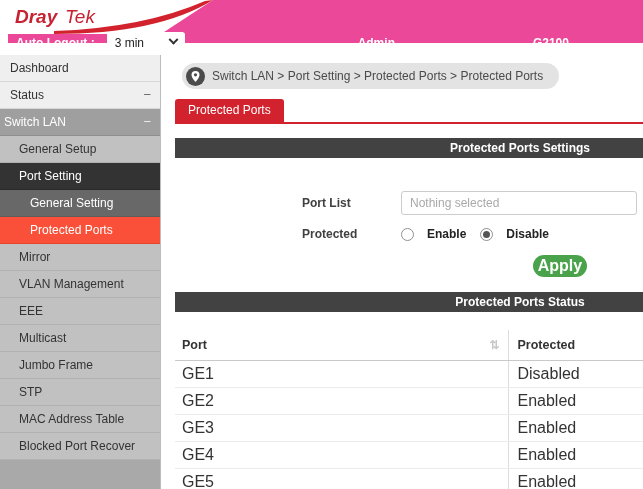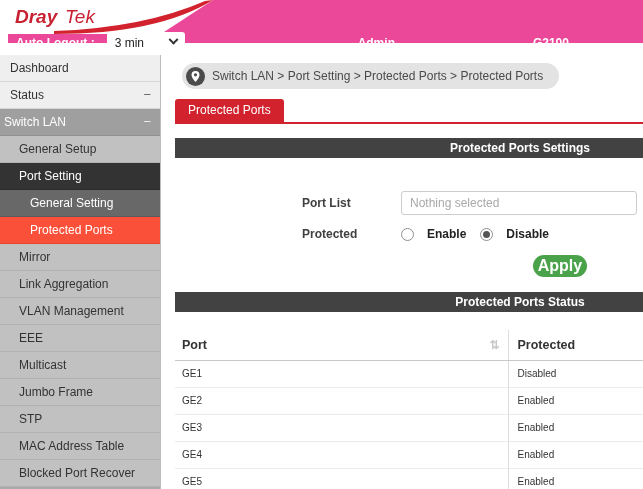--- a/index.html
+++ b/index.html
@@ -54,21 +54,21 @@
   .radio-opt { display:inline-flex; align-items:center; gap:13px; font-weight:600; color:#222; cursor:pointer; }
   .radio-opt + .radio-opt { margin-left:14px; }
   .radio { width:13px; height:13px; border:1px solid #909090; border-radius:50%; background:#fff; display:inline-flex; align-items:center; justify-content:center; }
   .radio.checked::after { content:""; width:7px; height:7px; border-radius:50%; background:#555; }
 
   .apply-row { margin-top:14px; padding-left:358px; }
   .apply-btn { width:54px; height:22px; border:none; border-radius:11px; background:#4aa34a; color:#fff; font-weight:bold; font-size:16px; font-family:"Liberation Sans", sans-serif; cursor:pointer; }
 
   .status-head { margin-top:15px; }
   table.status { width:690px; border-collapse:collapse; margin-top:18px; table-layout:fixed; }
-  table.status th, table.status td { text-align:left; font-size:10px; }
+  table.status th, table.status td { text-align:left; font-size:16px; }
   table.status th { height:30px; font-weight:600; color:#333; border-bottom:1px solid #c9c9c9; font-size:12.5px; }
   table.status td { height:27px; border-bottom:1px solid #ebebeb; color:#333; }
   .col-port { width:333px; padding-left:7px; }
   .col-prot { padding-left:9px; border-left:1px solid #ddd; }
   .sort { float:right; margin-right:8px; color:#c8c8c8; font-size:12px; cursor:pointer; }
 </style>
 </head>
 <body>
 
 <div class="topbar">
@@ -93,21 +93,20 @@
 
 <aside class="sidebar" id="sidebar">
     <div class="side-item it-light"><span>Dashboard</span></div>
     <div class="side-item it-light"><span>Status</span><span class="dash">−</span></div>
     <div class="side-item it-section"><span>Switch LAN</span><span class="dash">−</span></div>
     <div class="side-item it-sub1"><span>General Setup</span></div>
     <div class="side-item it-sub1-active"><span>Port Setting</span></div>
     <div class="side-item it-sub2"><span>General Setting</span></div>
     <div class="side-item it-sub2-active"><span>Protected Ports</span></div>
     <div class="side-item it-sub1"><span>Mirror</span></div>
-    <div class="side-item it-sub1"><span>Link Aggregation</span></div>
     <div class="side-item it-sub1"><span>VLAN Management</span></div>
     <div class="side-item it-sub1"><span>EEE</span></div>
     <div class="side-item it-sub1"><span>Multicast</span></div>
     <div class="side-item it-sub1"><span>Jumbo Frame</span></div>
     <div class="side-item it-sub1"><span>STP</span></div>
     <div class="side-item it-sub1"><span>MAC Address Table</span></div>
     <div class="side-item it-sub1"><span>Blocked Port Recover</span></div>
     <div class="side-fill"></div>
   </aside>
 

